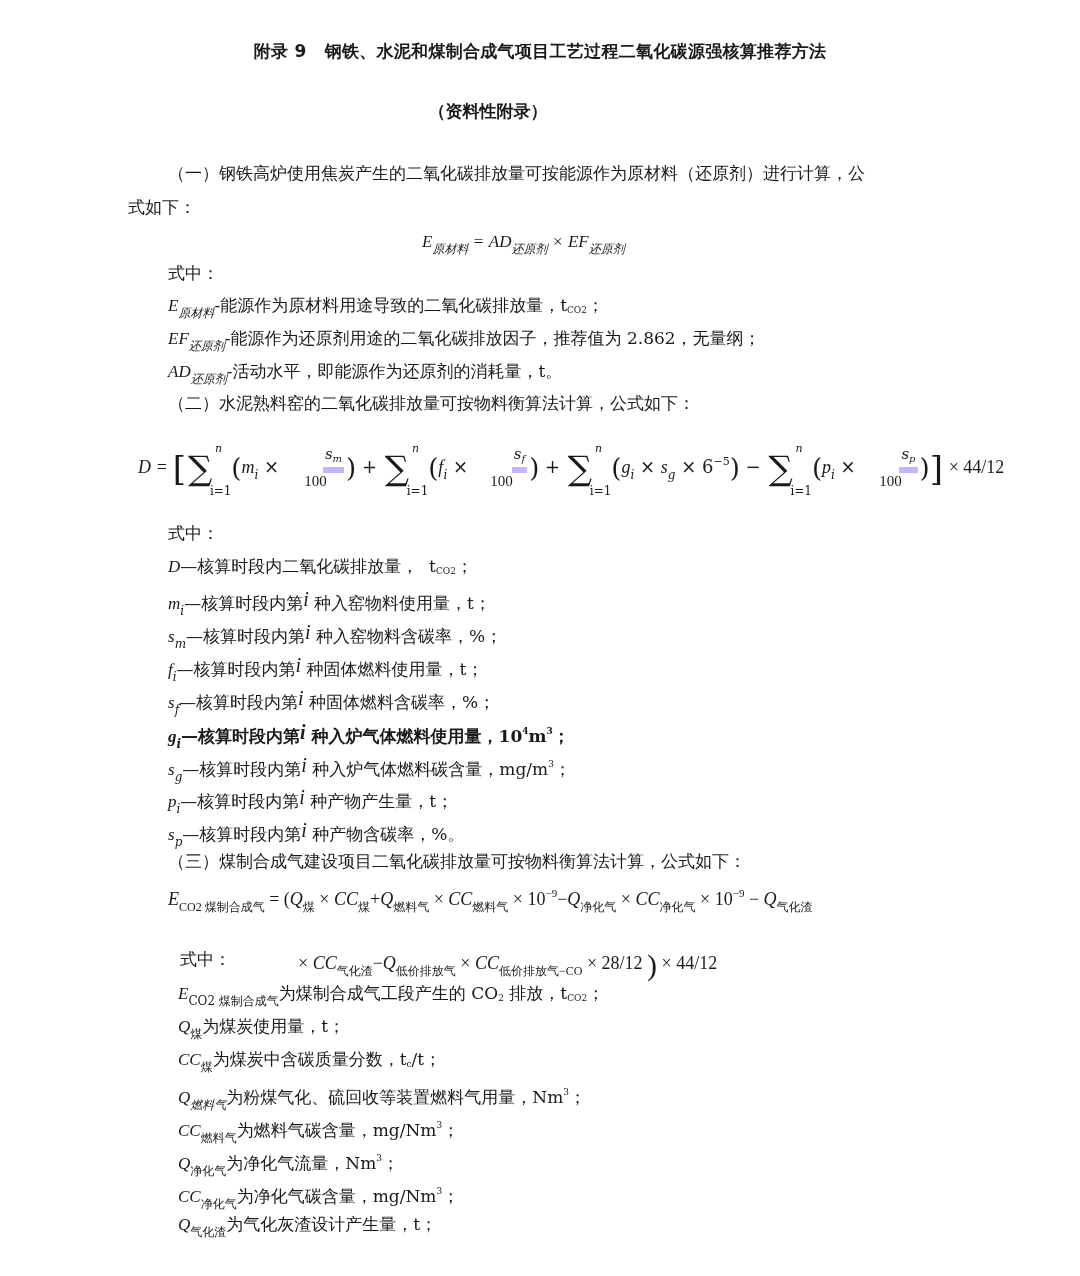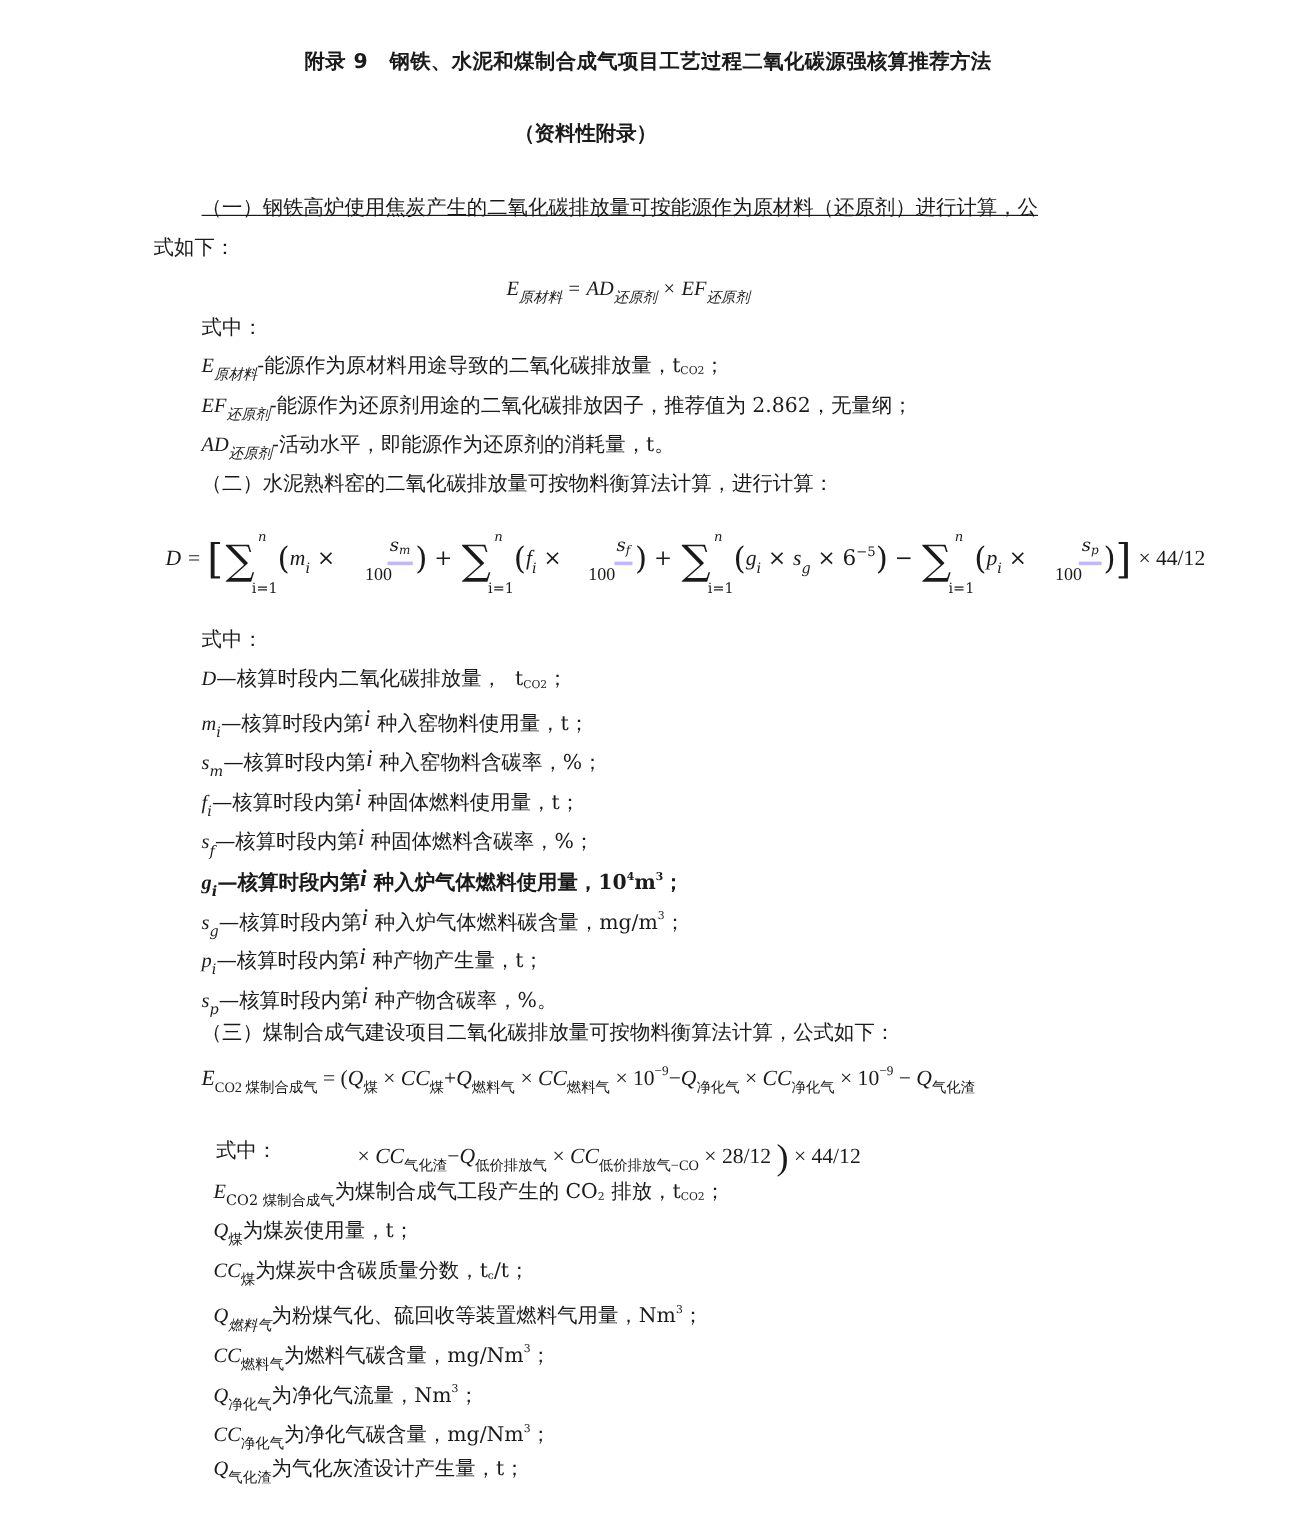--- a/index.html
+++ b/index.html
@@ -21,38 +21,38 @@
       font-weight: bold; font-size: 17px;
     }
     .p { font-size: 17px; line-height: 22px; }
     .math { font-family: "Liberation Serif", "DejaVu Serif", serif; font-style: italic; }
     .mathu { font-family: "Liberation Serif", "DejaVu Serif", serif; }
     .sub { font-size: 12px; vertical-align: -6px; }
     .subi { font-size: 12px; vertical-align: -6px; font-style: italic; }
     .sup { font-size: 9px; vertical-align: 8px; }
     .tiny { font-size: 9px; vertical-align: -2px; }
     .frac { display: inline-block; vertical-align: middle; text-align: center; font-size: 15px; line-height: 16px; margin: 0 2px; }
-    .frac .n { display: block; border-bottom: 3px solid #c4b5fd; padding: 0 2px; font-style: italic; margin-left: 36px; }
+    .frac .n { display: block; border-bottom: 6px solid #c4b5fd; padding: 0 2px; font-style: italic; margin-left: 36px; }
     .frac .d { display: block; padding: 0 2px; }
     .sigma { display: inline-block; position: relative; font-size: 34px; line-height: 30px; vertical-align: middle; font-style: normal; margin: 0 2px; }
     .sigma .up { position: absolute; font-size: 11px; top: -10px; right: -10px; font-style: italic; line-height: 12px; }
     .sigma .lo { position: absolute; font-size: 12px; bottom: -14px; left: 22px; font-style: normal; line-height: 12px; }
     .paren { font-size: 26px; vertical-align: middle; font-style: normal; }
     .brack { font-size: 34px; vertical-align: middle; font-style: normal; }
     .big-paren { font-size: 30px; vertical-align: middle; font-style: normal; }
   </style>
 </head>
 <body>
 
 <div class="abs title">
   <span class="num">附录 9</span><span>钢铁、水泥和煤制合成气项目工艺过程二氧化碳源强核算推荐方法</span>
 </div>
 <div class="abs subtitle">（资料性附录）</div>
 
-<div class="abs p" style="left:168px; top:162px;text-decoration:underline;">（一）钢铁高炉使用焦炭产生的二氧化碳排放量可按能源作为原材料（还原剂）进行计算，公</div>
+<div class="abs p" style="left:168px; top:162px;">（一）钢铁高炉使用焦炭产生的二氧化碳排放量可按能源作为原材料（还原剂）进行计算，公</div>
 <div class="abs p" style="left:128px; top:196px;text-align:right;">式如下：</div>
 
 <div class="abs p" style="left:422px; top:230px;">
   <span class="math">E</span><span class="subi">原材料</span>
   <span class="mathu">=</span>
   <span class="math">AD</span><span class="subi">还原剂</span>
   <span class="mathu">×</span>
   <span class="math">EF</span><span class="subi">还原剂</span>
 </div>
 
@@ -61,21 +61,21 @@
 <div class="abs p" style="left:168px; top:294px;">
   <span class="math">E</span><span class="subi">原材料</span><span>-能源作为原材料用途导致的二氧化碳排放量，t</span><span class="tiny">CO2</span><span>；</span>
 </div>
 <div class="abs p" style="left:168px; top:327px;">
   <span class="math">EF</span><span class="subi">还原剂</span><span>-能源作为还原剂用途的二氧化碳排放因子，推荐值为 2.862，无量纲；</span>
 </div>
 <div class="abs p" style="left:168px; top:360px;">
   <span class="math">AD</span><span class="subi">还原剂</span><span>-活动水平，即能源作为还原剂的消耗量，t。</span>
 </div>
 
-<div class="abs p" style="left:168px; top:392px;">（二）水泥熟料窑的二氧化碳排放量可按物料衡算法计算，进行计算：</div>
+<div class="abs p" style="left:168px; top:392px;">（二）水泥熟料窑的二氧化碳排放量可按物料衡算法计算，公式如下：</div>
 
 <div class="abs p" style="left:138px; top:446px; font-size:18px;">
   <span class="math">D</span>
   <span class="mathu">=</span>
   <span class="brack">[</span><span class="sigma">∑<span class="up">n</span><span class="lo">i=1</span></span>&nbsp;&nbsp;
   <span class="paren">(</span><span class="math">m</span><span class="subi">i</span> ×
   <span class="frac"><span class="n"><span>s</span><span class="subi" style="font-size:10px;vertical-align:-3px">m</span></span><span class="d mathu">100</span></span><span class="paren">)</span>
   +
   <span class="sigma">∑<span class="up">n</span><span class="lo">i=1</span></span>&nbsp;&nbsp;
   <span class="paren">(</span><span class="math">f</span><span class="subi">i</span> ×

